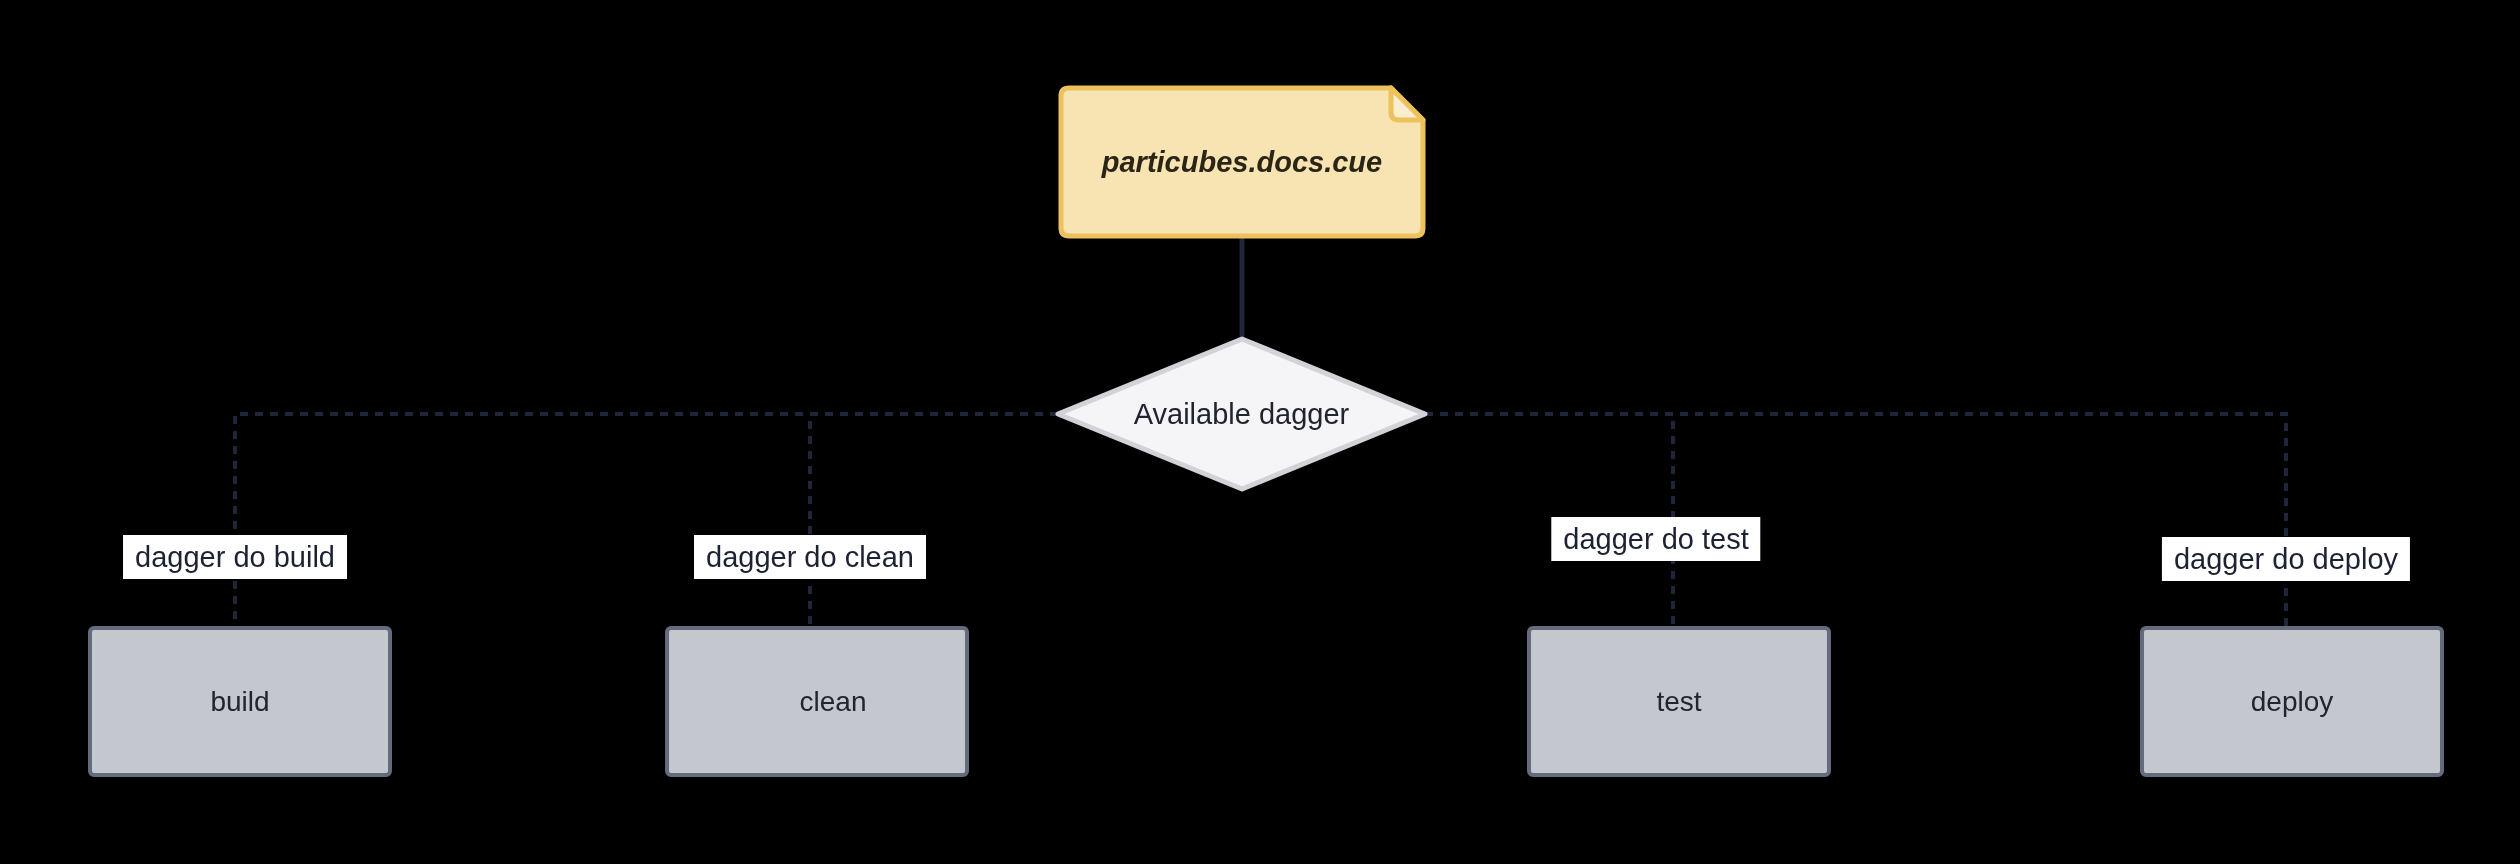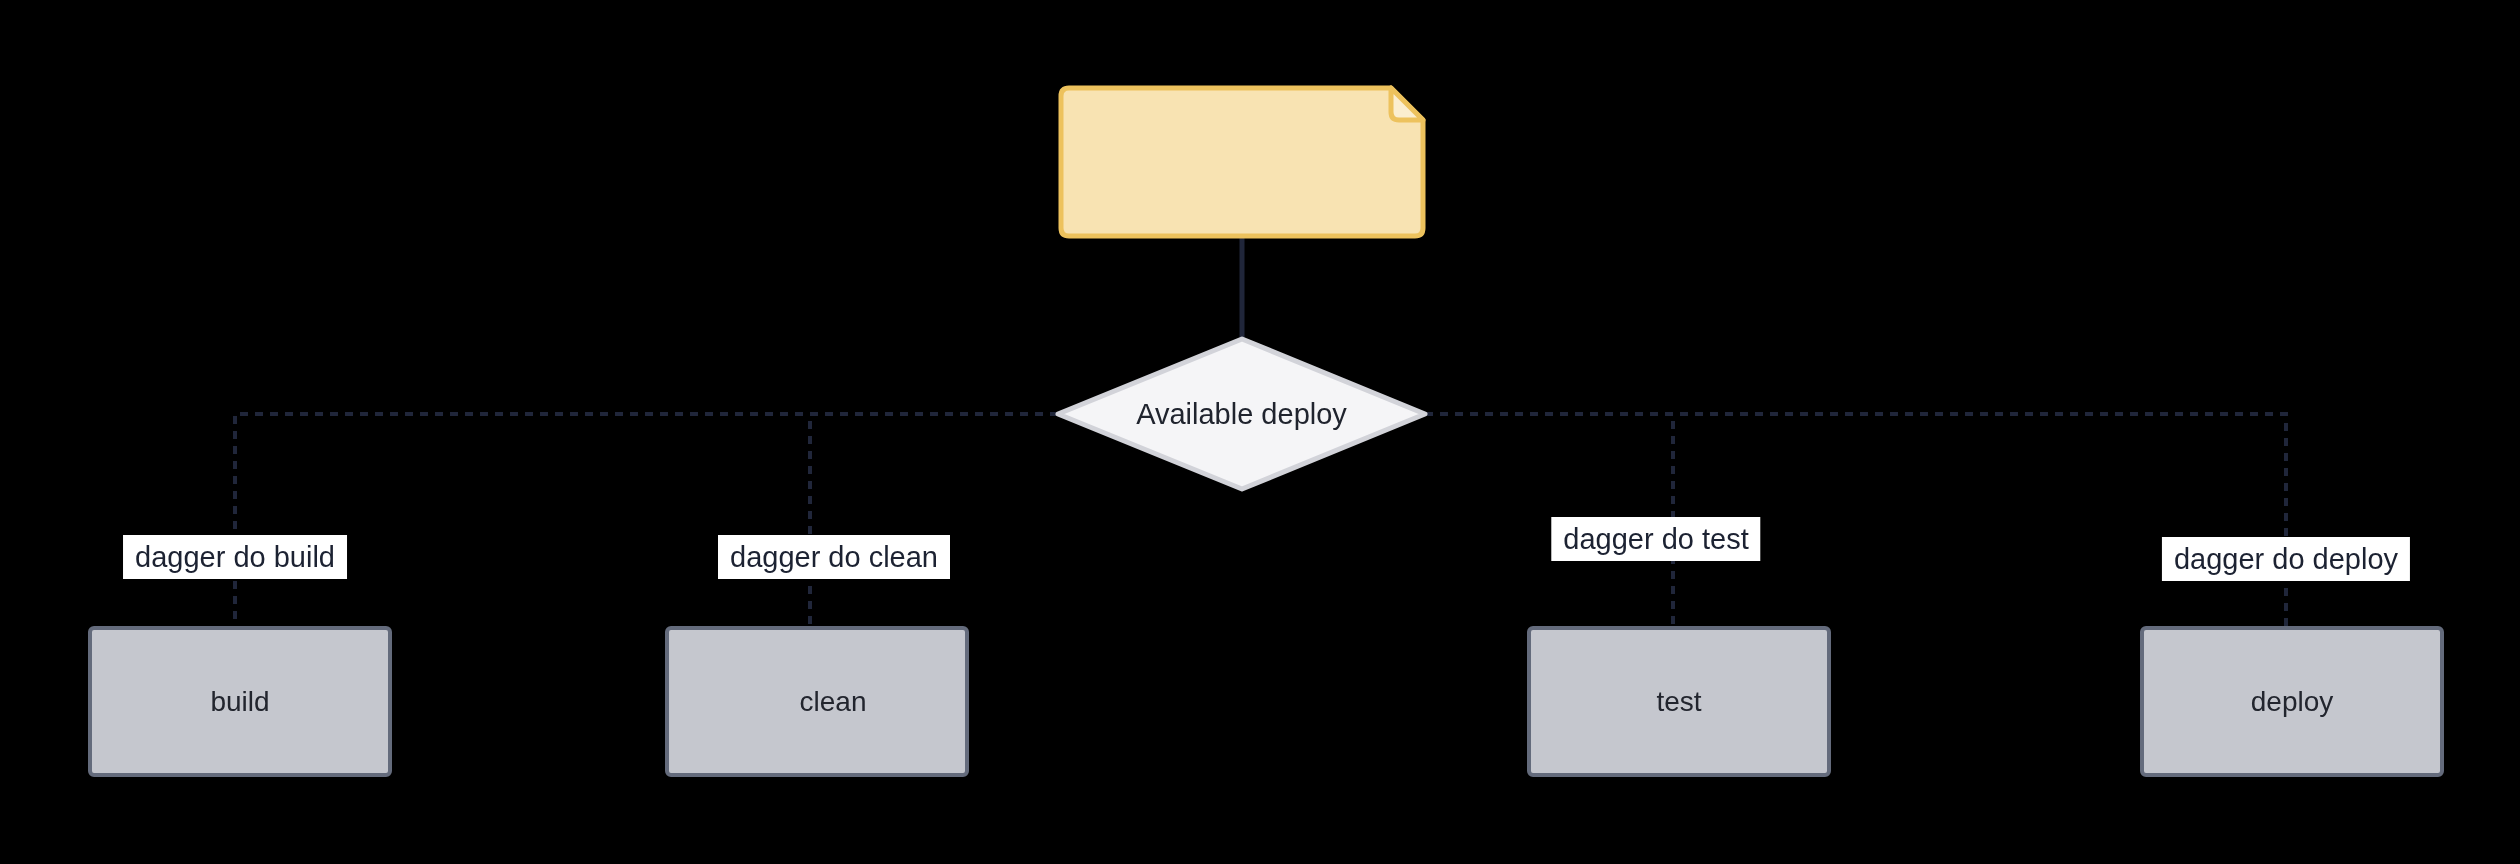--- a/index.html
+++ b/index.html
@@ -104,21 +104,21 @@
     position: absolute;
     transform: translateX(-50%);
     background: var(--edge_label_bg, #fff);
     color: var(--edge_label_text, #1c2232);
     font-size: 29px;
     line-height: 36px;
     padding: 4px 12px;
     white-space: nowrap;
   }
   .edge-label-build  { left: 235px;  top: 535px; }
-  .edge-label-clean  { left: 810px;  top: 535px; margin-left: 24px; }
+  .edge-label-clean  { left: 810px;  top: 535px; }
   .edge-label-test   { left: 1656px; top: 517px; }
   .edge-label-deploy { left: 2286px; top: 537px; }
 </style>
 </head>
 <body style="--background: #000000; --line: #20263a; --note_fill: #f8e3b2; --note_border: #edc25d; --note_fold_fill: #fbeecf; --note_text: #2b2517; --decision_fill: #f5f5f7; --decision_border: #d2d3d9; --decision_text: #20242e; --action_fill: #c5c7ce; --action_border: #646b7c; --action_text: #22252e; --edge_label_bg: #ffffff; --edge_label_text: #1c2232;">
 
 <div class="stage">
 
   <svg class="layer" viewBox="0 0 2520 864">
     <path class="edge-solid" d="M1242 238 L1242 340"></path>
@@ -126,22 +126,23 @@
     <path class="edge-dashed" d="M1058 414 H810 V630"></path>
     <path class="edge-dashed" d="M1425 414 H2286 V630"></path>
     <path class="edge-dashed" d="M1425 414 H1673 V630"></path>
 
     <path class="note-shape" d="M1069 88 H1391 L1423 120 V228 Q1423 236 1415 236 H1069 Q1061 236 1061 228 V96 Q1061 88 1069 88 Z"></path>
     <path class="note-fold" d="M1391 88 L1391 112 Q1391 120 1399 120 L1423 120 Z"></path>
 
     <path class="decision-shape" d="M1242 339 L1425 414 L1242 489 L1058 414 Z"></path>
   </svg>
 
+  <div class="note-label">particubes.docs.cue</div>
 
-  <div class="decision-label">Available deploy</div>
+  <div class="decision-label">Available dagger</div>
 
   <div class="action-box action-build">
     <span>build</span>
   </div>
   <div class="action-box action-clean">
     <span>clean</span>
   </div>
   <div class="action-box action-test">
     <span>test</span>
   </div>

